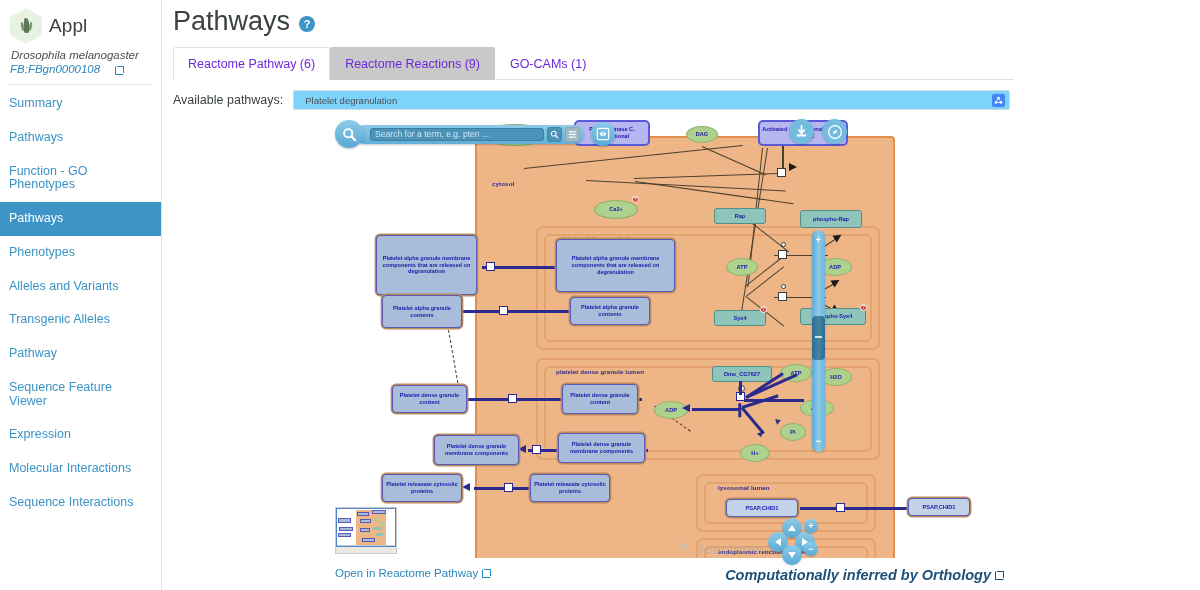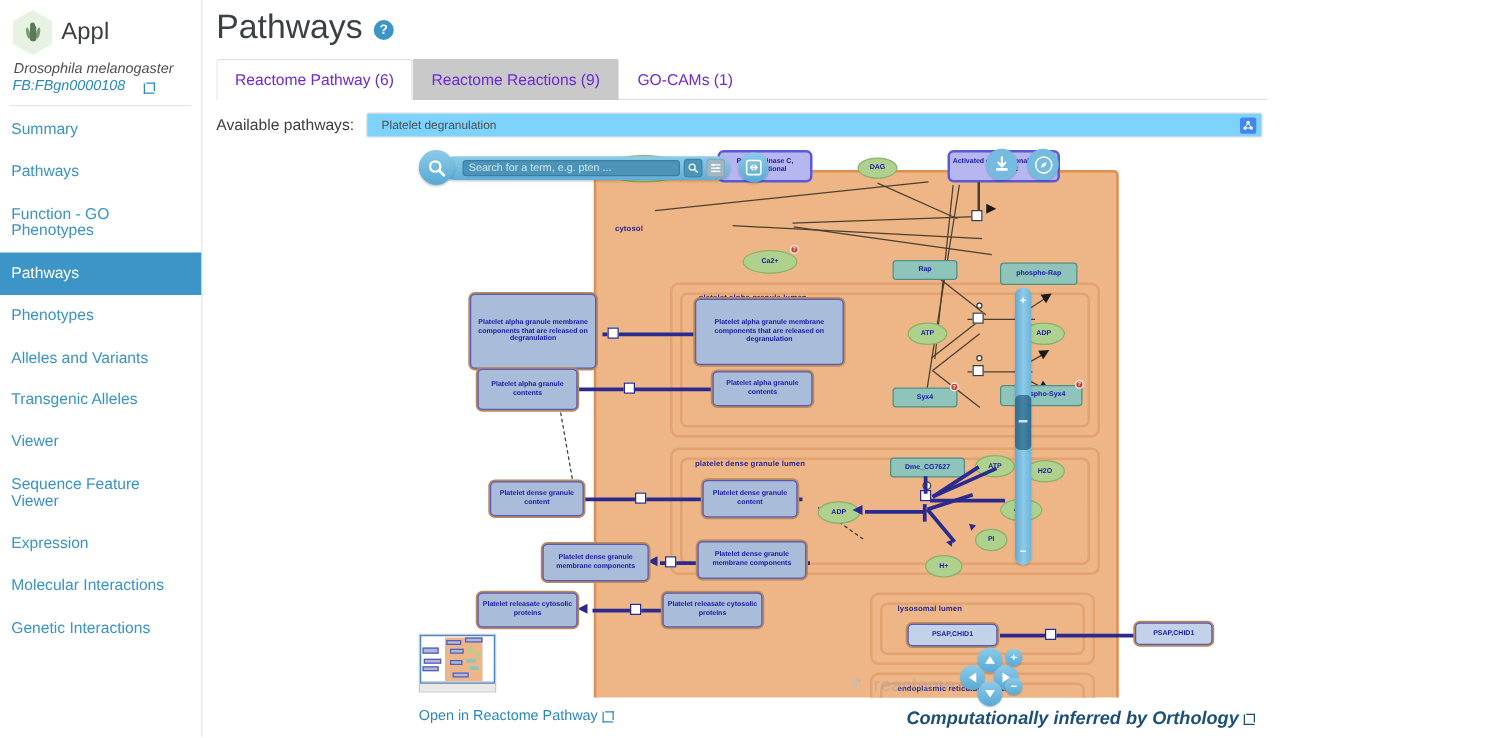--- a/index.html
+++ b/index.html
@@ -302,25 +302,25 @@
     </div>
     <div class="gene-sep"></div>
     <nav class="nav">
       <a class="nav-item">Summary</a>
       <a class="nav-item">Pathways</a>
       <a class="nav-item">Function - GO Phenotypes</a>
       <a class="nav-item active">Pathways</a>
       <a class="nav-item">Phenotypes</a>
       <a class="nav-item">Alleles and Variants</a>
       <a class="nav-item">Transgenic Alleles</a>
-      <a class="nav-item">Viewer</a>
+      <a class="nav-item">Pathway</a>
       <a class="nav-item">Sequence Feature Viewer</a>
       <a class="nav-item">Expression</a>
       <a class="nav-item">Molecular Interactions</a>
-      <a class="nav-item">Genetic Interactions</a>
+      <a class="nav-item">Sequence Interactions</a>
     </nav>
   </aside>
 
   <main class="main">
 
     <div class="page-title-row">
       <div class="page-title">Pathways</div>
       <div class="help-ico">?</div>
     </div>
 

